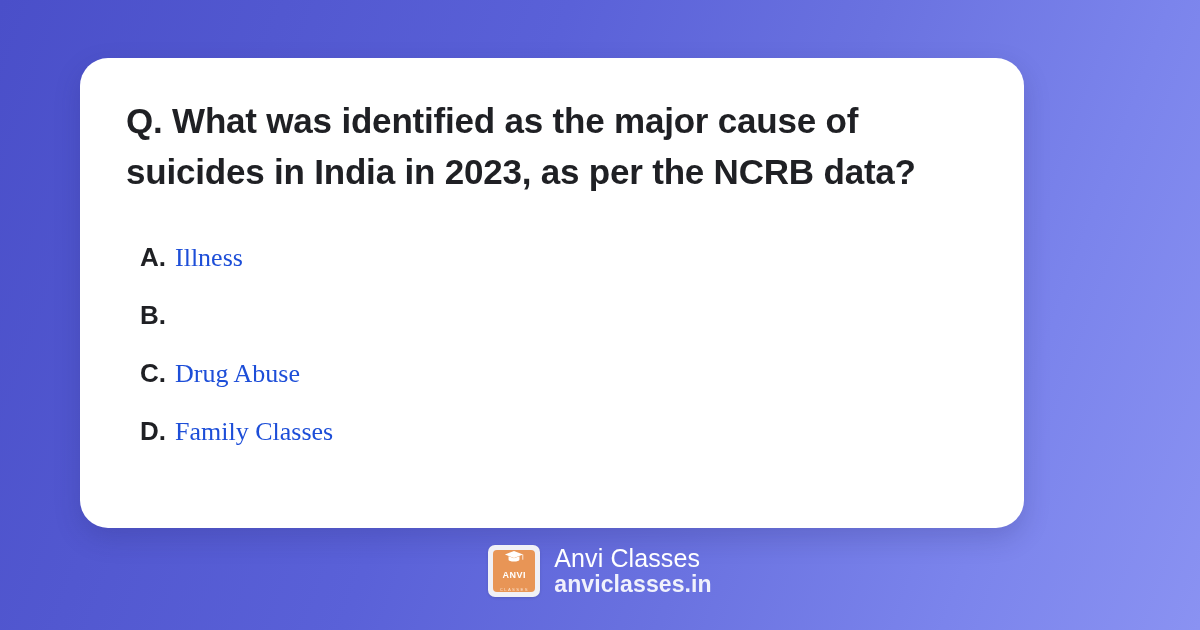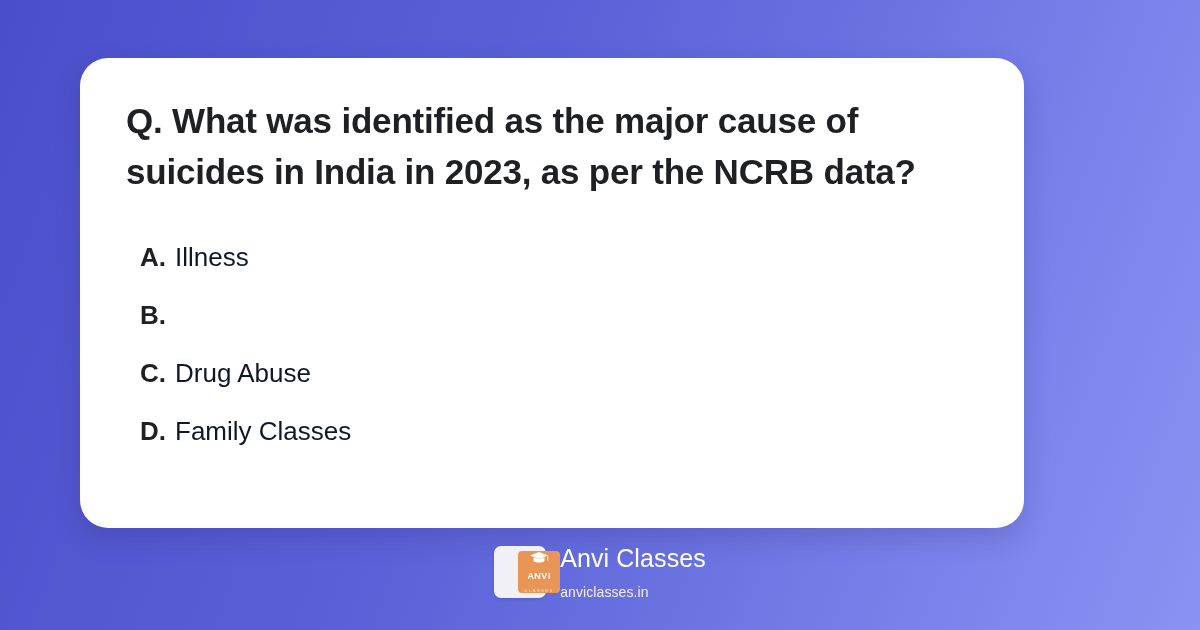--- a/index.html
+++ b/index.html
@@ -71,21 +71,22 @@
   .option:last-child { margin-bottom: 0; }
 
   .option-letter {
     font-weight: bold;
     color: #1f2024;
     margin-right: 9px;
     flex: 0 0 auto;
   }
   .option-text {
     font-weight: normal;
-    color: #0f172a;
+    color: #1d4ed8;
+    font-family: Liberation Serif, serif;
   }
 
   
   .footer {
     position: absolute;
     left: 0;
     right: 0;
     top: 544px;
     display: flex;
     justify-content: center;
@@ -107,21 +108,20 @@
     width: 100%;
     height: 100%;
     box-sizing: border-box;
     border-radius: 4px;
     background: #e89556;
     display: flex;
     flex-direction: column;
     align-items: center;
     justify-content: center;
     gap: 7px;
-    margin-left: 19px;
   }
   .logo-cap {
     display: block;
     width: 22px;
     height: 14px;
     margin-bottom: 1px;
   }
   .logo-name {
     font-size: 9px;
     font-weight: bold;
@@ -143,25 +143,25 @@
     justify-content: center;
     line-height: 1.12;
   }
   .brand-name {
     font-size: 25px;
     font-weight: normal;
     color: #ffffff;
     letter-spacing: 0.1px;
   }
   .brand-url {
-    font-size: 14px;
-    font-weight: normal;
+    font-size: 23px;
+    font-weight: bold;
     color: rgba(255,255,255,0.90);
     letter-spacing: 0.1px;
-    margin-top: 13px;
+    margin-top: 0;
   }
 </style>
 </head>
 <body>
 
 <div id="poster">
 
   <div class="card">
 
     <p class="question">Q. What was identified as the major cause of suicides in India in 2023, as per the NCRB data?</p>

